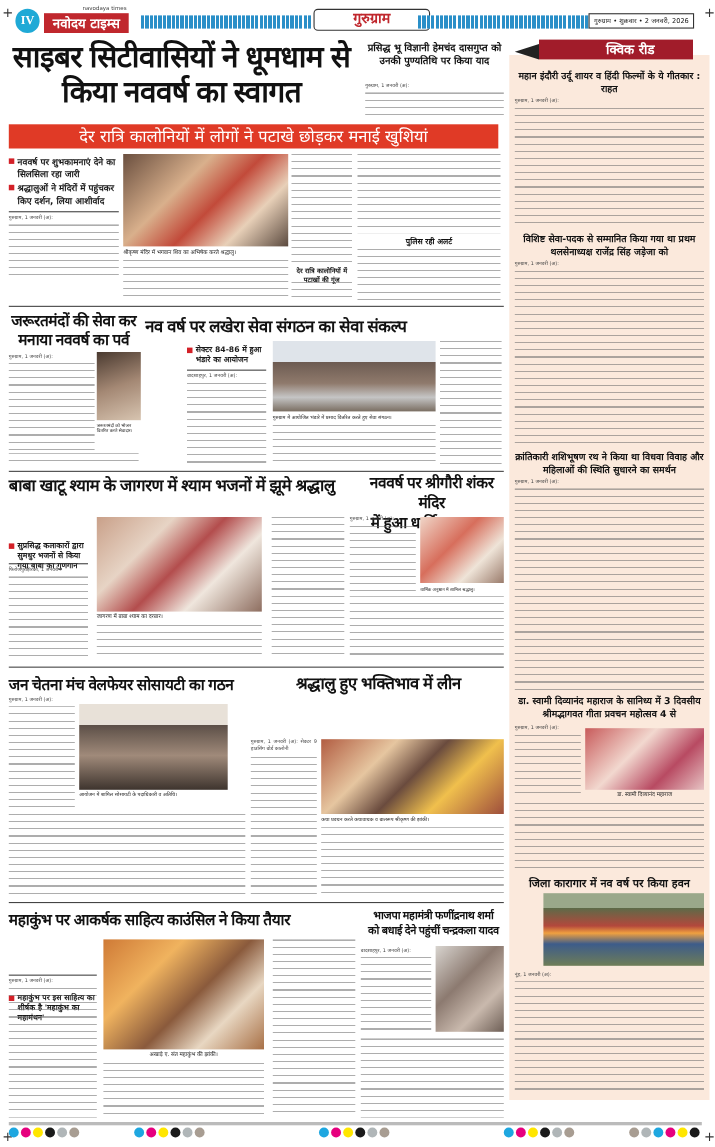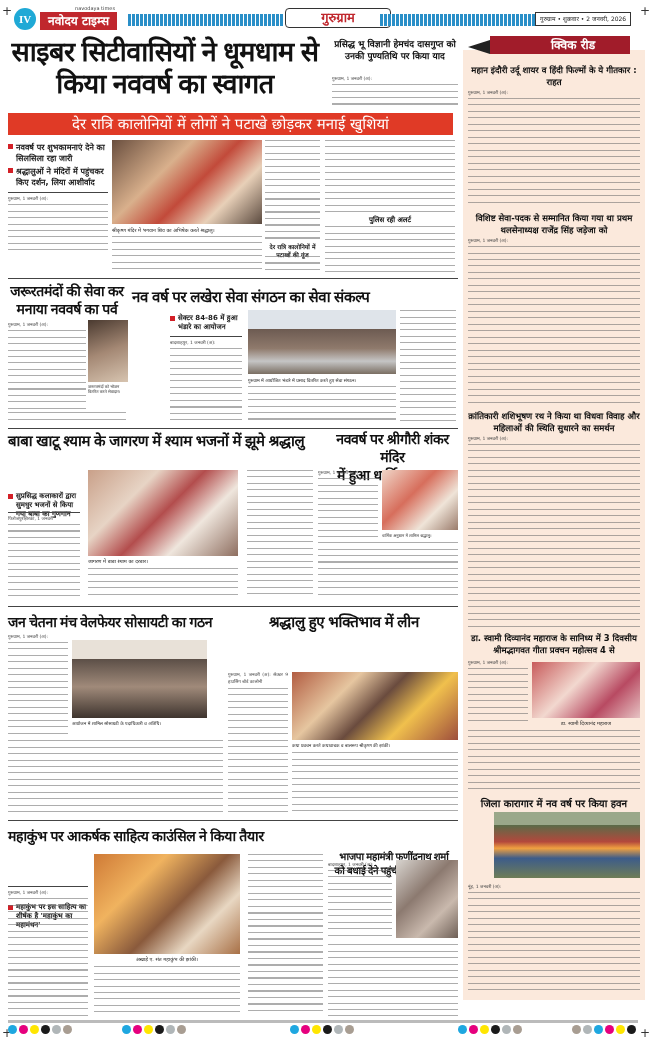--- a/index.html
+++ b/index.html
@@ -133,21 +133,21 @@
 <div class="abs sec-headline" style="left:8px;top:826px;font-size:14px;">महाकुंभ पर आकर्षक साहित्य काउंसिल ने किया तैयार</div>
 <div class="abs bullet" style="left:8px;top:854px;width:80px;font-size:7px;line-height:9px;">महाकुंभ पर इस साहित्य का शीर्षक है 'महाकुंभ का महामंथन'</div>
 <div class="abs rule" style="left:8px;top:886px;width:80px;"></div>
 <div class="abs body-text" style="left:8px;top:890px;width:80px;">गुरुग्राम, 1 जनवरी (अ):</div>
 <div class="abs filler" style="left:8px;top:898px;width:80px;height:118px;"></div>
 <div class="abs photo" style="left:94px;top:854px;width:146px;height:100px;background:linear-gradient(135deg,#cf7a36,#f0b35f 30%,#8a5a3c 55%,#e8d7c2 75%,#a87046);"></div>
 <div class="abs caption" style="left:94px;top:956px;width:146px;text-align:center;">अखाड़े ए. संत महाकुंभ की झांकी।</div>
 <div class="abs filler" style="left:94px;top:966px;width:146px;height:50px;"></div>
 <div class="abs filler" style="left:248px;top:854px;width:75px;height:162px;"></div>
 
-<div class="abs sec-headline" style="left:328px;top:826px;width:132px;white-space:normal;text-align:center;font-size:10px;line-height:14px;margin-top:24px;">
+<div class="abs sec-headline" style="left:328px;top:826px;width:132px;white-space:normal;text-align:center;font-size:10px;line-height:14px;">
   <div>भाजपा महामंत्री फणींद्रनाथ शर्मा</div>
   <div>को बधाई देने पहुंचीं चन्द्रकला यादव</div>
 </div>
 <div class="abs body-text" style="left:328px;top:862px;width:64px;">बादशाहपुर, 1 जनवरी (अ):</div>
 <div class="abs filler" style="left:328px;top:870px;width:64px;height:70px;"></div>
 <div class="abs photo" style="left:396px;top:860px;width:62px;height:78px;background:linear-gradient(135deg,#d8d4cf,#8c7a70 40%,#c9b9ad 70%,#6e5f56);"></div>
 <div class="abs filler" style="left:328px;top:944px;width:130px;height:72px;"></div>
 
 <div class="abs quick-panel"></div>
 <div class="abs quick-pointer"></div>

